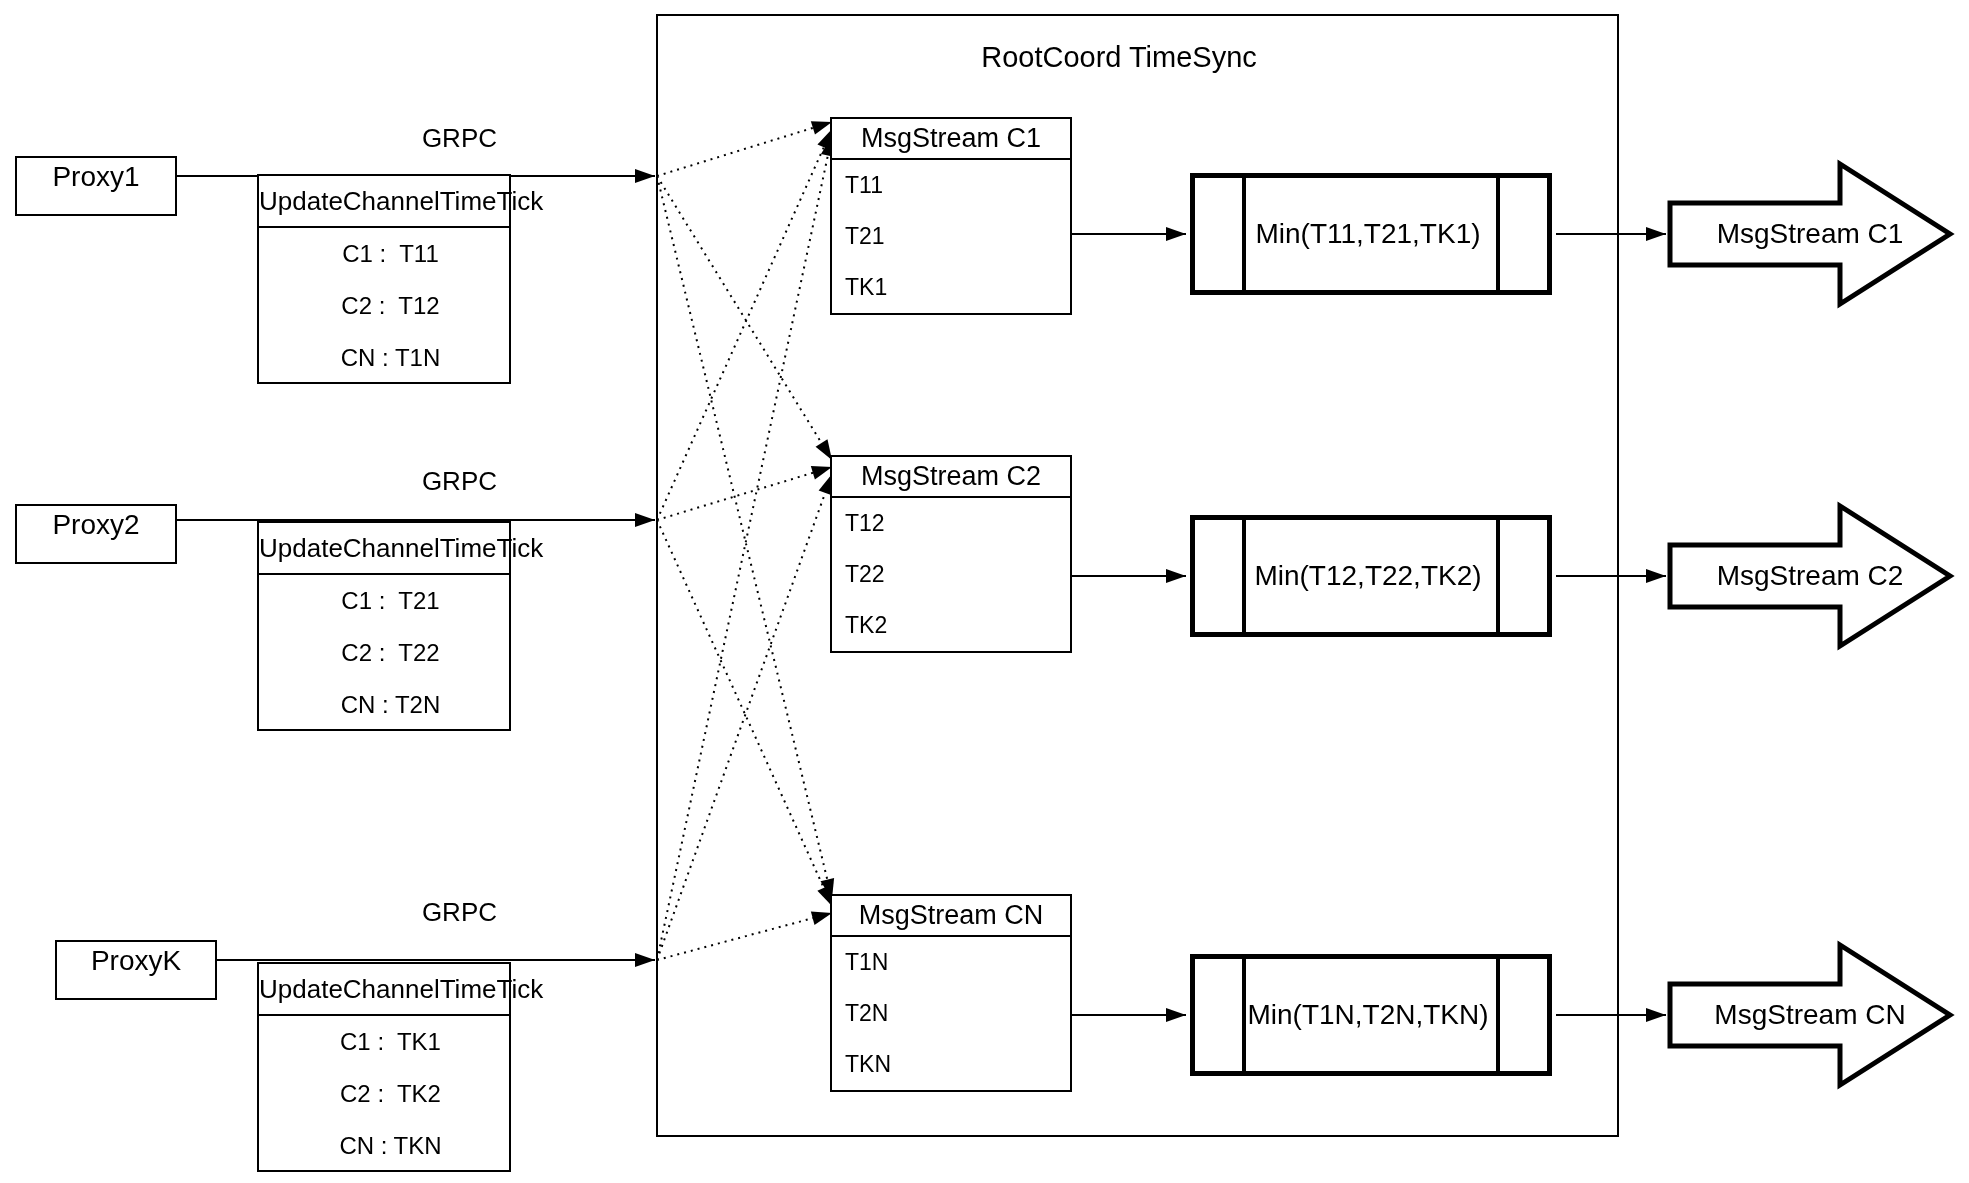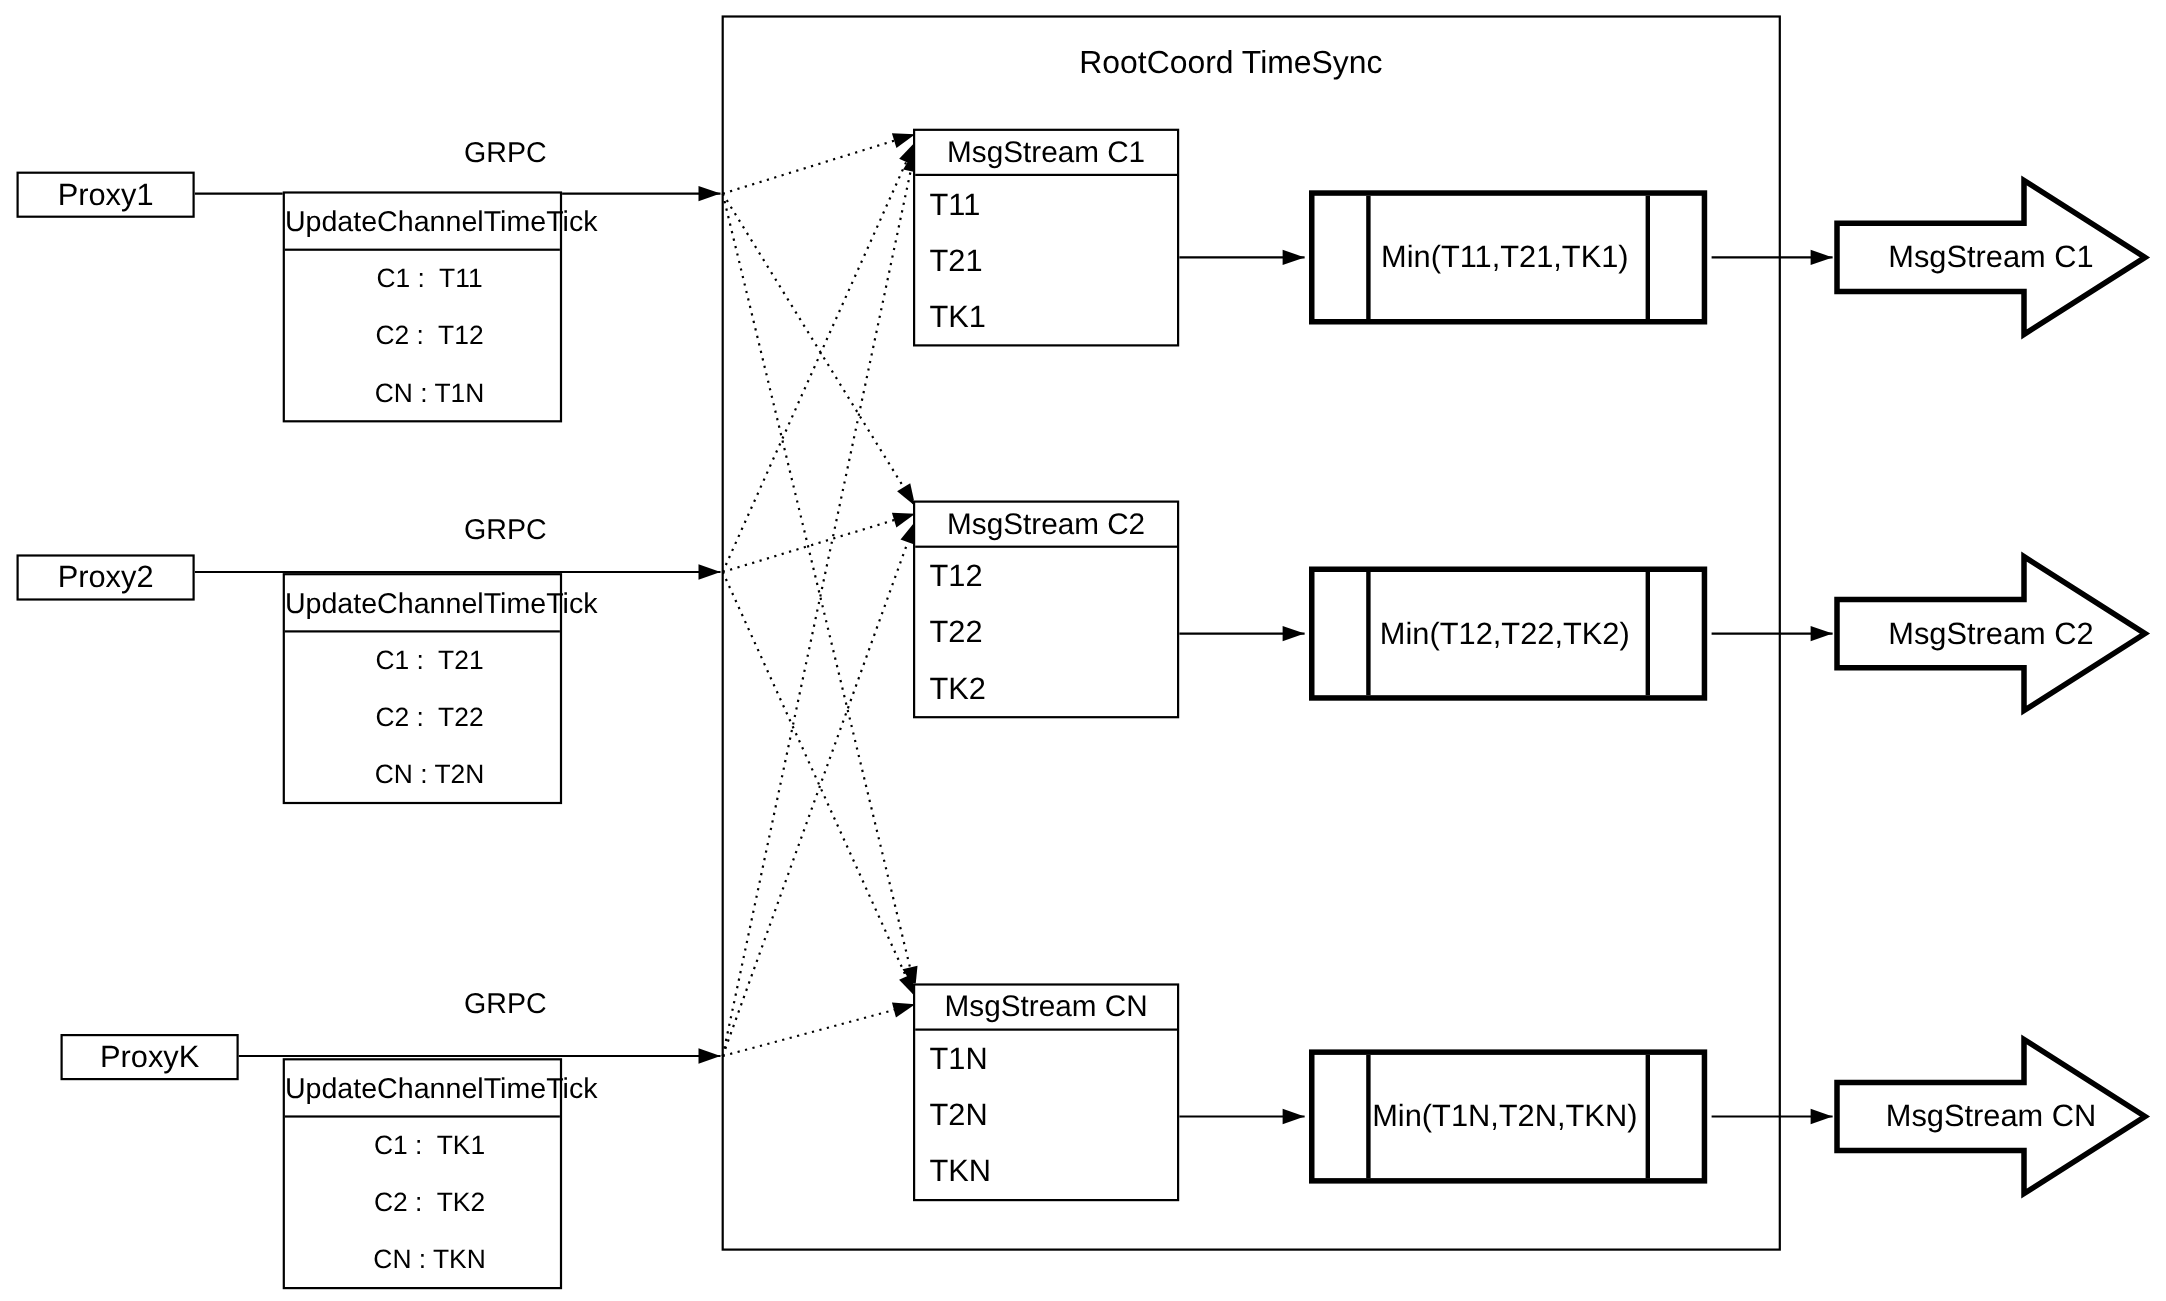--- a/index.html
+++ b/index.html
@@ -26,21 +26,21 @@
     font-size: 29px;
     line-height: 34px;
     z-index: 3;
   }
   svg.wires { position: absolute; left: 0; top: 0; z-index: 2; }
   .node { position: absolute; z-index: 3; box-sizing: border-box; background: #fff; }
 
   
   .proxybox {
     border: 2px solid #000;
-    width: 162px; height: 42px;
+    width: 162px; height: 60px;
     text-align: center;
     font-size: 28px; line-height: 38px;
   }
 
   
   .grpclabel {
     position: absolute; z-index: 3;
     width: 200px; text-align: right;
     font-size: 26px; line-height: 34px;
   }
@@ -55,21 +55,21 @@
   .dtable .trow {
     padding-left: 13px;
     white-space: pre;
     box-sizing: border-box;
   }
   .updtable { width: 254px; height: 210px; }
   .updtable .thead { height: 52px; line-height: 50px; font-size: 26px; }
   .updtable .trow  { height: 52px; line-height: 52px; font-size: 24px; text-align: center; }
   .msgtable { width: 242px; height: 198px; }
   .msgtable .thead { height: 41px; line-height: 39px; font-size: 27px; }
-  .msgtable .trow  { height: 51px; line-height: 51px; font-size: 28px; }
+  .msgtable .trow  { height: 51px; line-height: 51px; font-size: 23px; }
 
   
   .minbox {
     width: 362px; height: 122px;
     border: 5px solid #000;
     border-radius: 0;
   }
   .minbox .vline {
     position: absolute; top: 0; bottom: 0;
     width: 4px; background: #000;

